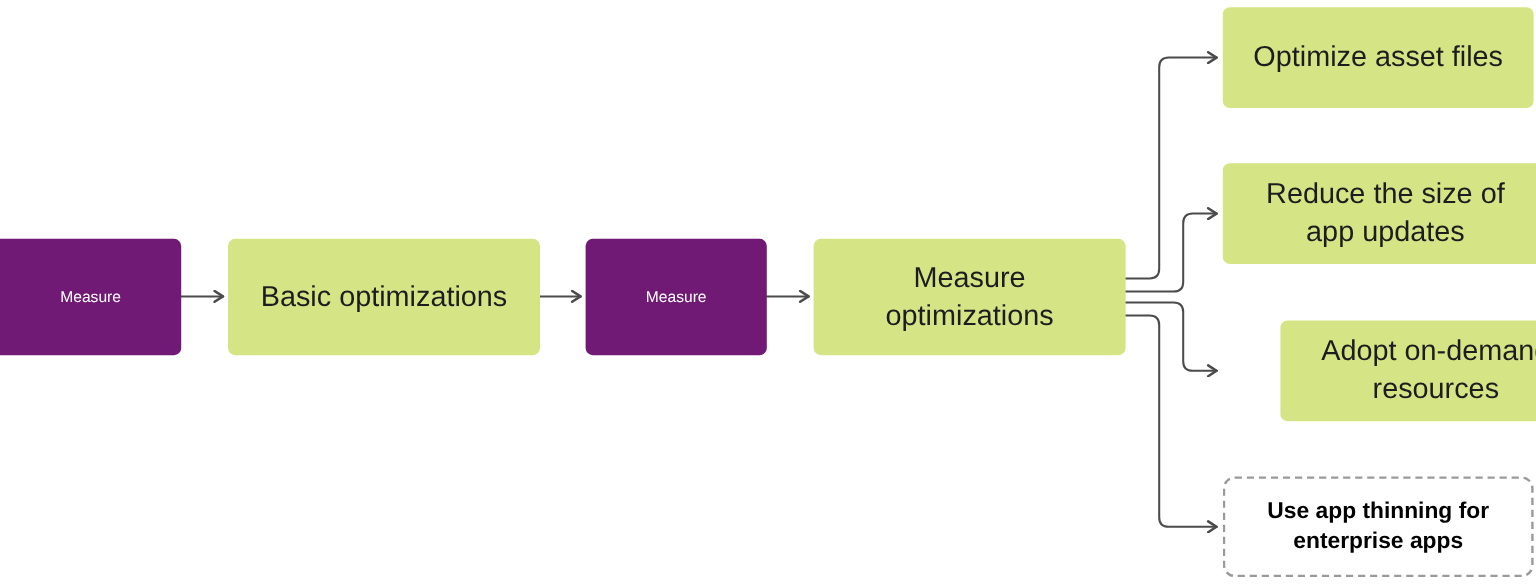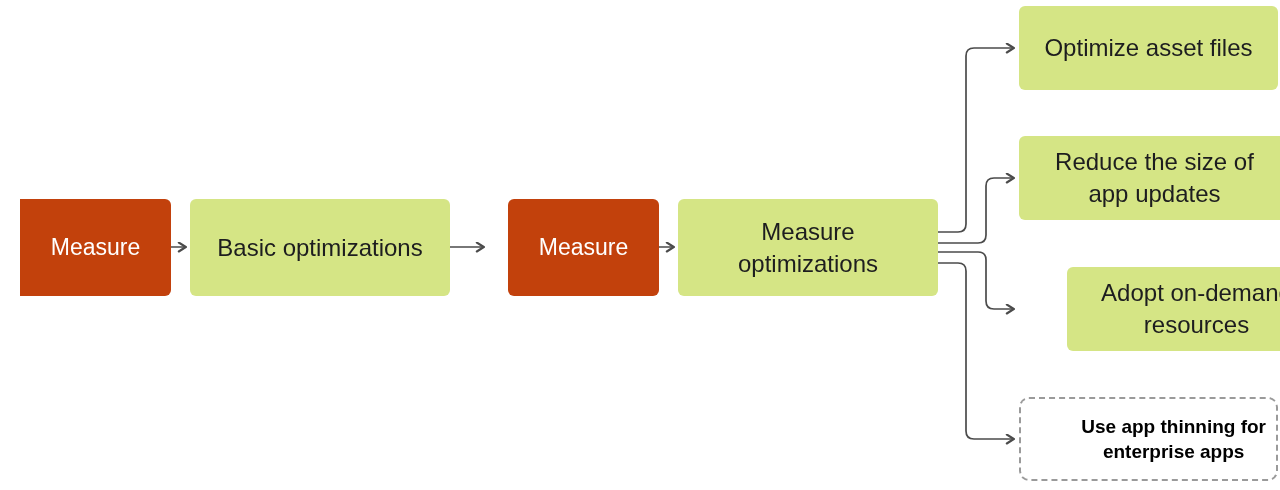--- a/index.html
+++ b/index.html
@@ -20,38 +20,36 @@
     box-sizing: border-box;
     display: flex;
     align-items: center;
     justify-content: center;
     text-align: center;
     border-radius: 6px;
     line-height: 1.32;
     padding: 4px 10px;
   }
   .node-dark {
-    background: #c2410c;
+    background: #701a75;
     color: #ffffff;
-    font-size: 23px;
-    margin-left: 20px;
+    font-size: 13px;
   }
   .node-light {
     background: #d5e585;
     color: #1d1d1f;
     font-size: 24px;
   }
   .node-dashed {
     background: #ffffff;
     color: #000000;
     font-size: 19px;
     font-weight: bold;
     border: 2px dashed #9a9a9a;
     border-radius: 10px;
-    justify-content: flex-end;
   }
   .node .label {
     display: block;
     white-space: pre-line;
   }
   #edges {
     position: absolute;
     left: 0;
     top: 0;
     width: 1280px;

